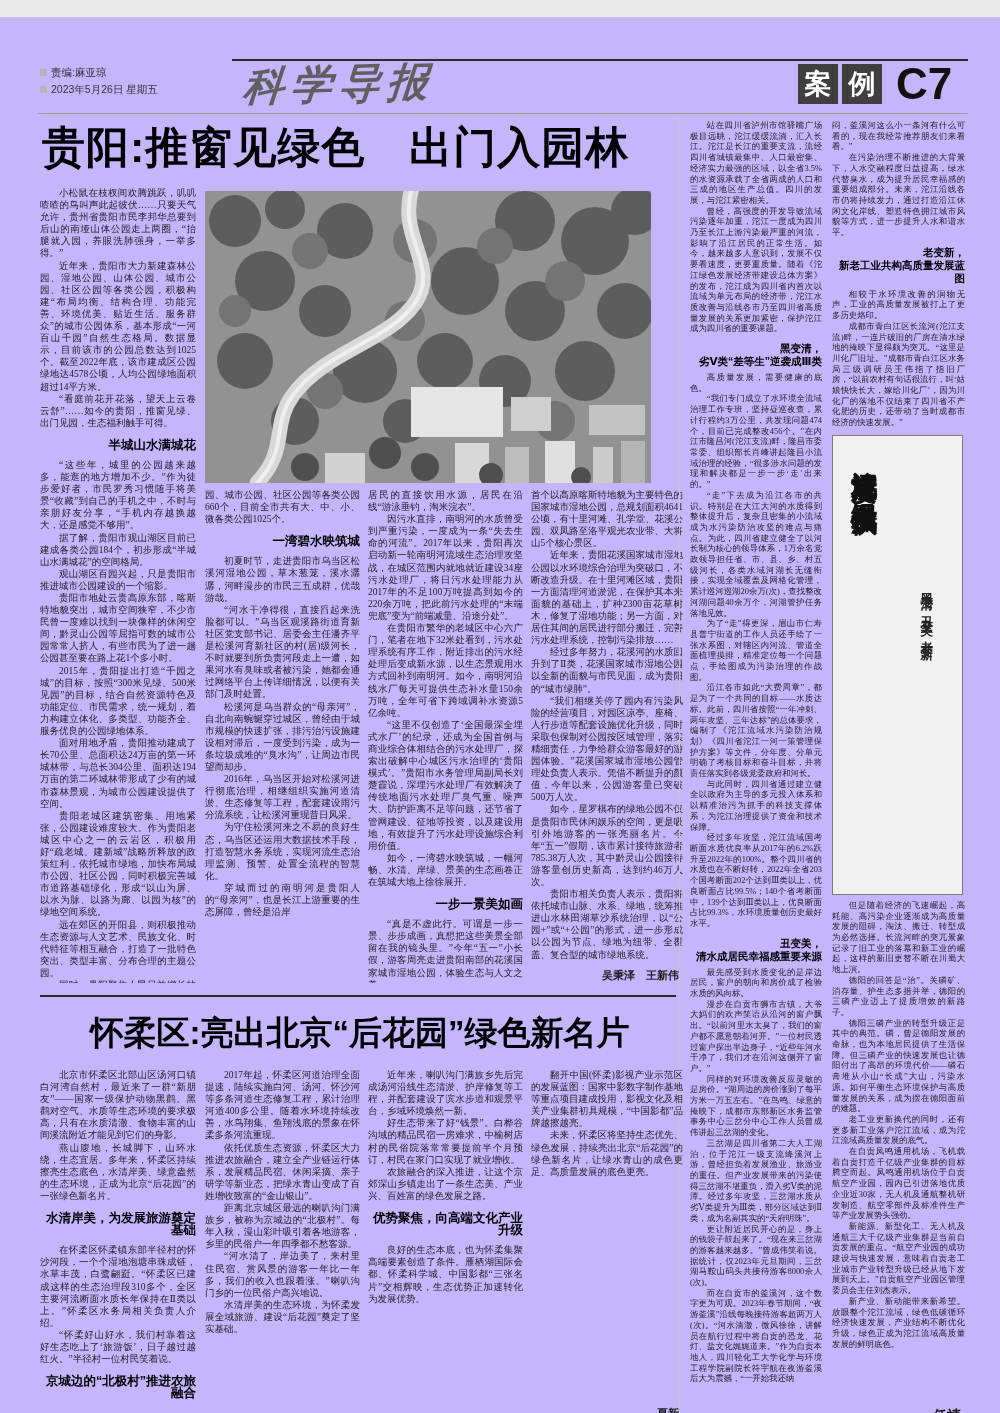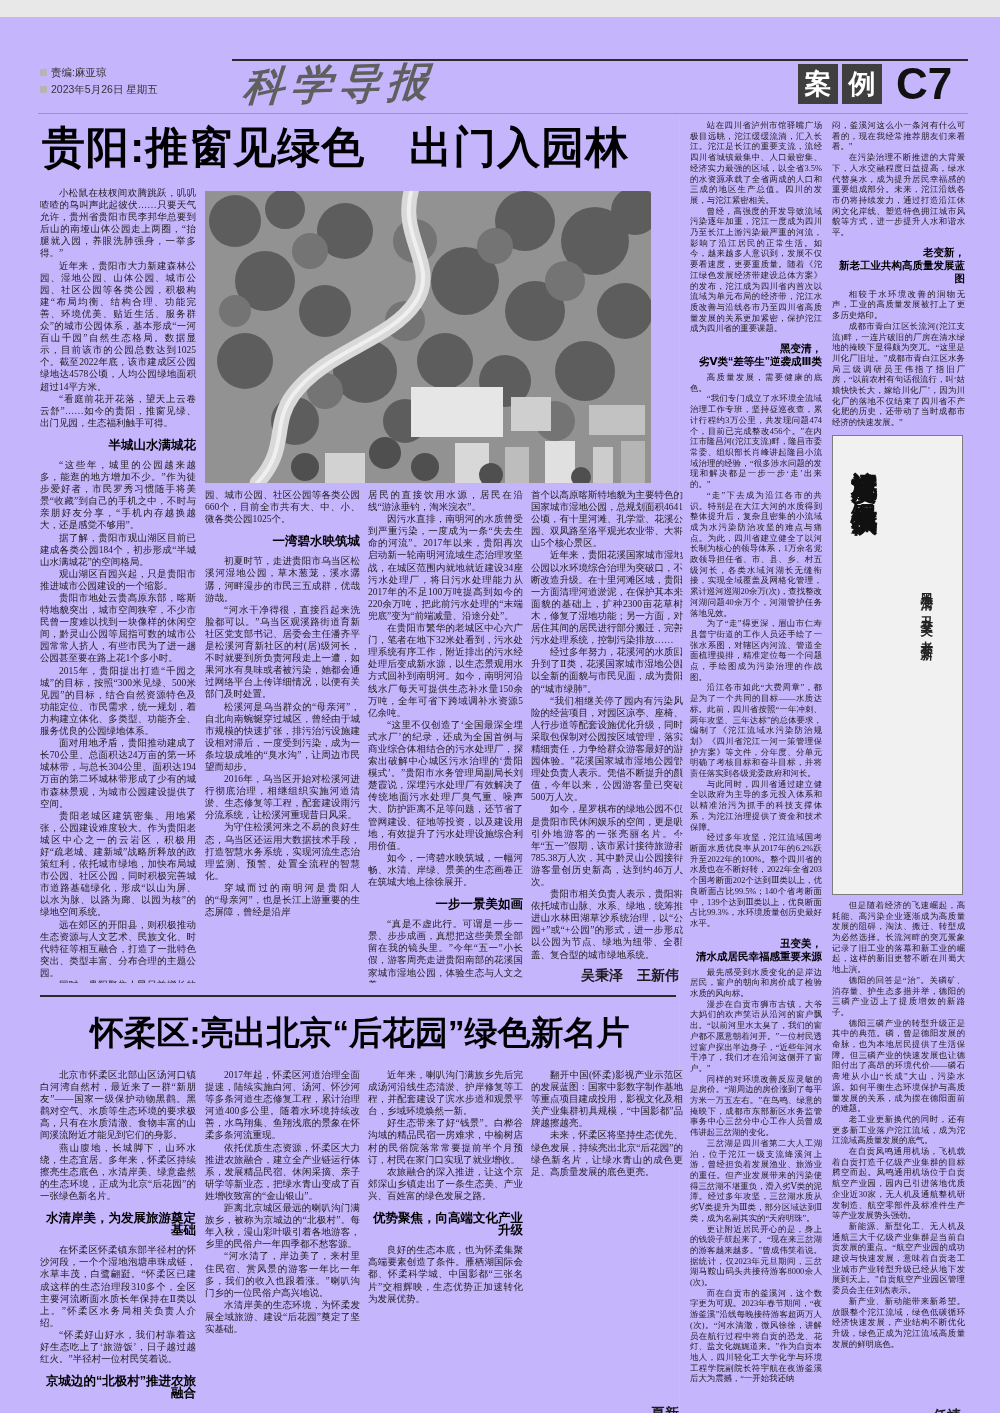--- a/index.html
+++ b/index.html
@@ -23,21 +23,21 @@
   .col{position:absolute;overflow:hidden;}
   .para{text-indent:2em;text-align:justify;margin:0;}
   .para.cont{text-indent:0;}
   .sub{font-family:"Liberation Sans","DejaVu Sans",sans-serif;font-weight:bold;color:#000;
        white-space:pre-line;text-align:right;text-indent:0;}
   .byline{position:absolute;right:4px;bottom:2px;font-family:"Liberation Sans","DejaVu Sans",sans-serif;
           font-weight:bold;}
   
   .gy,.hr-art{font-size:9.5px;line-height:12.1px;}
   .gy .sub,.hr-art .sub{font-size:12.5px;margin:10px 0 8px;}
-  .gy .byline,.hr-art .byline{font-size:14px;}
+  .gy .byline,.hr-art .byline{font-size:11px;}
   
   .tj{font-size:8.4px;line-height:10.7px;}
   .tj .sub{font-size:10.5px;margin:7px 0 5px;line-height:13px;}
   .tj .byline{font-size:14px;}
   
   .gy-headline{position:absolute;left:42px;top:102px;width:642px;text-align:left;
       font-family:"Liberation Sans","DejaVu Sans",sans-serif;font-weight:900;font-size:43px;
       letter-spacing:1px;color:#000;white-space:nowrap;}
   .hr-headline{position:absolute;left:40px;top:994px;width:640px;text-align:center;
       font-family:"Liberation Sans","DejaVu Sans",sans-serif;font-weight:900;font-size:33px;color:#000;}

